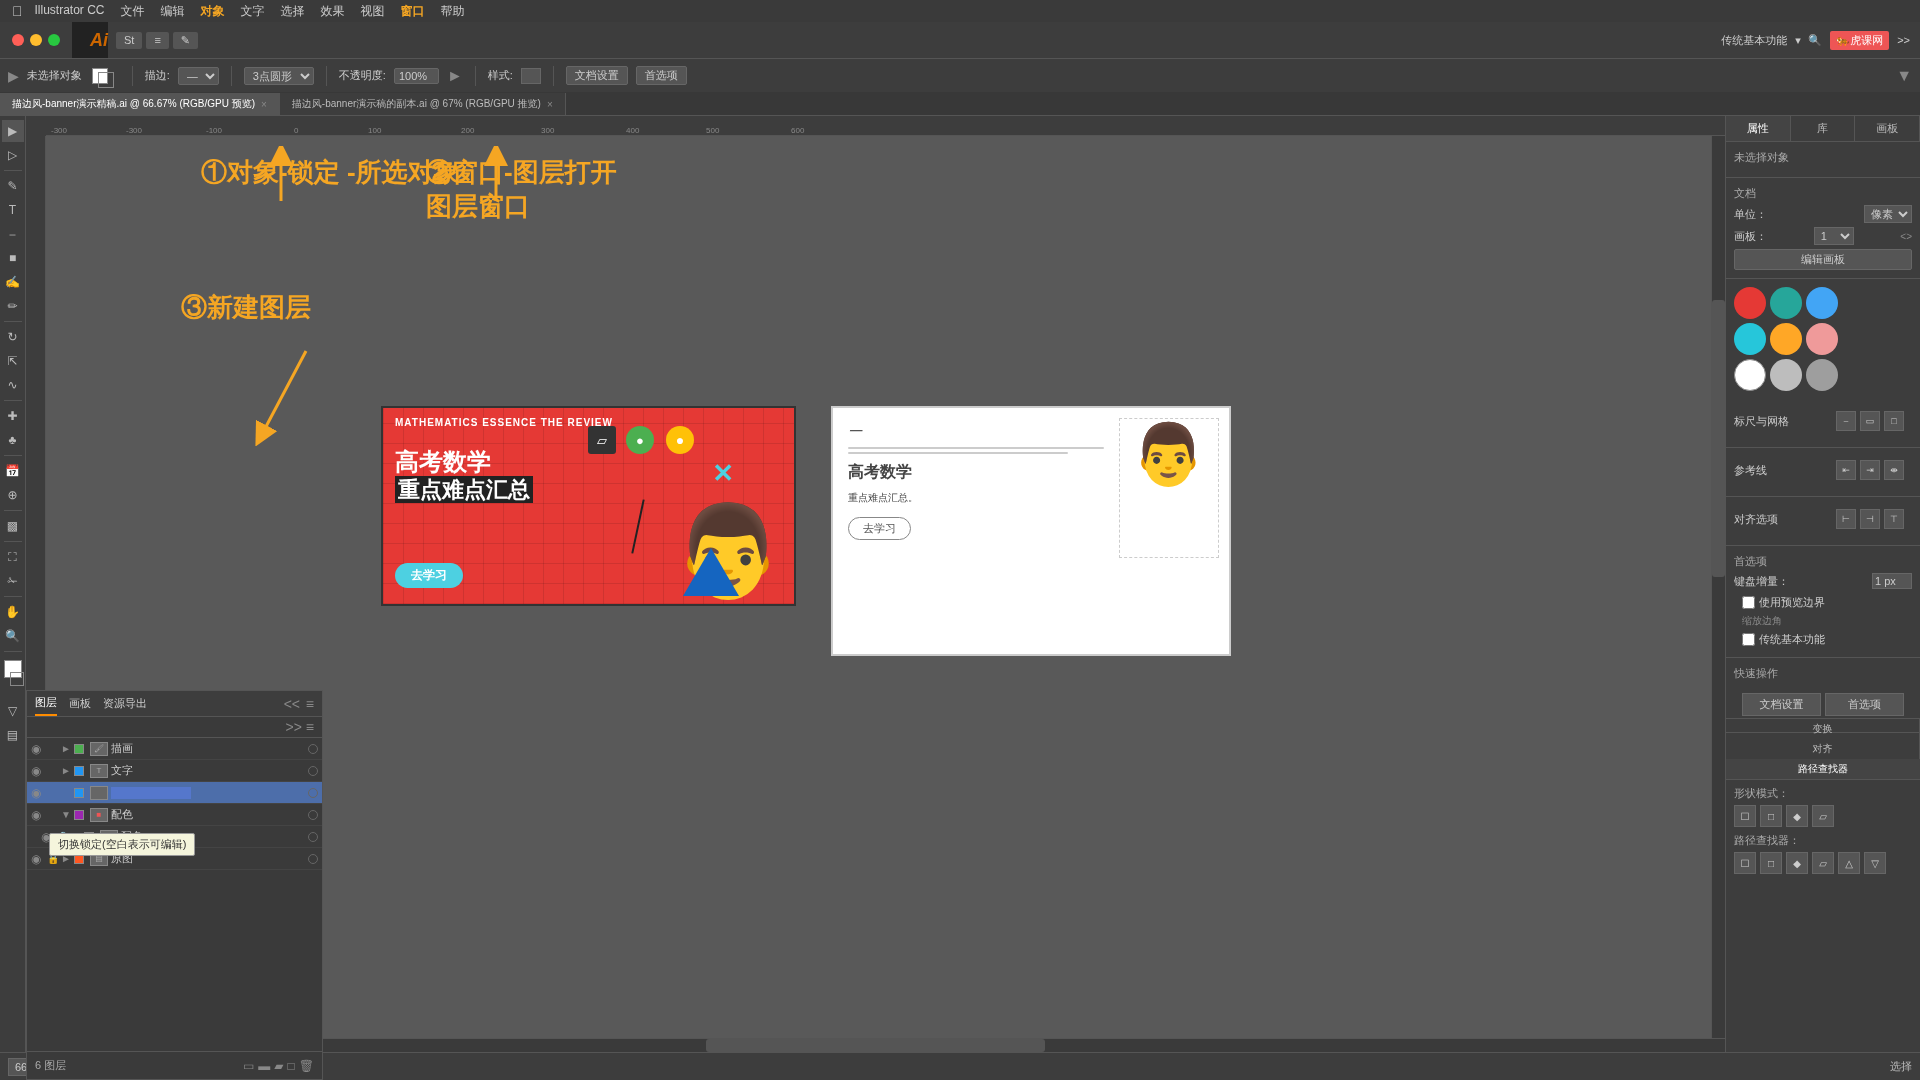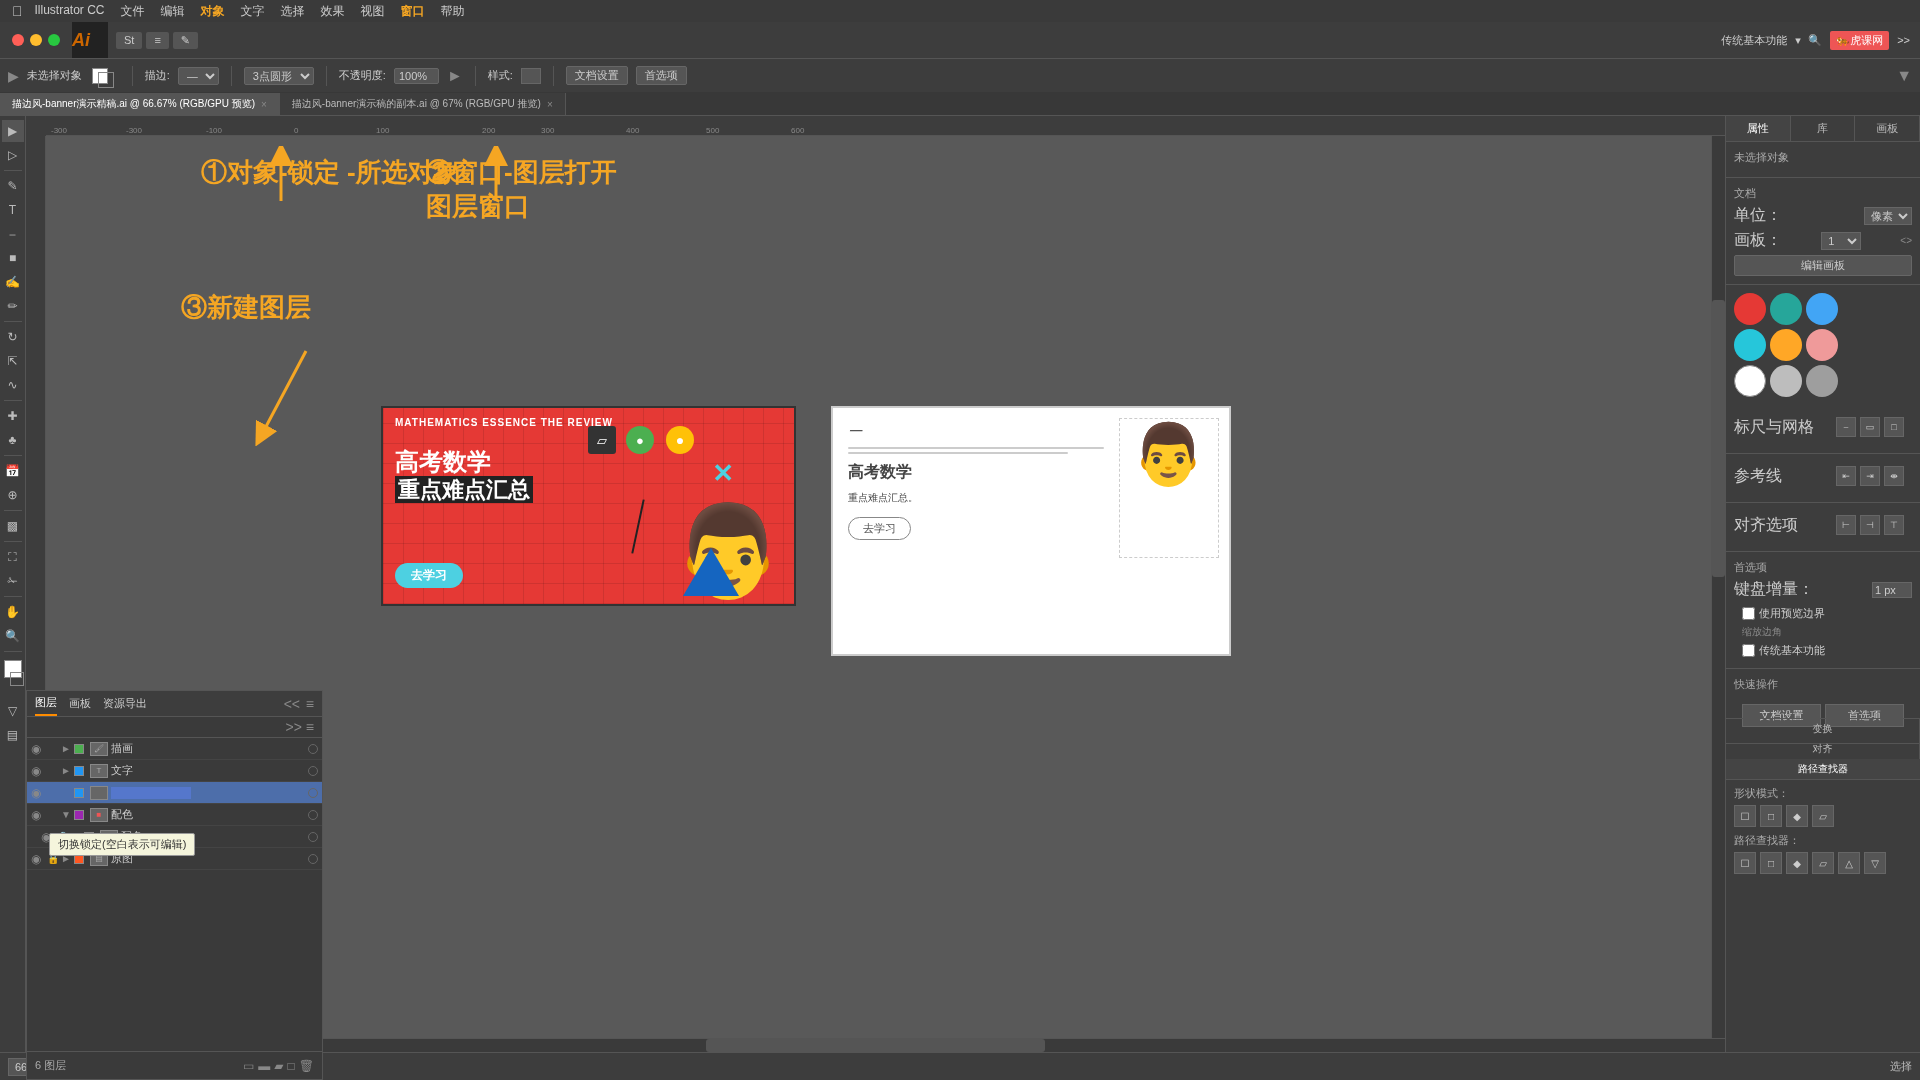--- a/index.html
+++ b/index.html
@@ -20,21 +20,21 @@
       position: absolute; top: 22px; left: 0; width: 1920px; height: 36px;
       background: #3d3d3d; display: flex; align-items: center;
       z-index: 100;
     }
     .traffic-lights { display: flex; gap: 6px; padding: 0 12px; }
     .tl { width: 12px; height: 12px; border-radius: 50%; }
     .tl-red { background: #ff5f57; }
     .tl-yellow { background: #ffbd2e; }
     .tl-green { background: #28c840; }
     #app-logo { 
-      width: 36px; height: 36px; background: #222; display: flex; align-items: center; justify-content: flex-start;
+      width: 36px; height: 36px; background: #222; display: flex; align-items: center; justify-content: flex-end;
       color: #cc6600; font-size: 18px; font-style: italic; font-weight: bold;
     }
     .app-bar-buttons { display: flex; gap: 4px; padding: 0 8px; }
     .app-bar-btn {
       background: #555; border: none; color: #ccc; padding: 2px 8px; font-size: 11px;
       border-radius: 2px; cursor: pointer;
     }
     .app-bar-right { position: absolute; right: 0; display: flex; align-items: center; gap: 8px; padding-right: 10px; color: #ccc; font-size: 11px; }
     .tiger-logo { background: #e55; color: white; padding: 2px 6px; font-size: 11px; border-radius: 2px; }
 
@@ -88,21 +88,21 @@
       display: flex; height: 26px; border-bottom: 1px solid #555;
     }
     .rp-tab {
       flex: 1; display: flex; align-items: center; justify-content: center;
       font-size: 11px; color: #bbb; cursor: pointer; border-right: 1px solid #555;
     }
     .rp-tab.active { background: #444; color: #fff; }
     .rp-section { padding: 8px; border-bottom: 1px solid #555; }
     .rp-label { font-size: 11px; color: #aaa; margin-bottom: 4px; }
     .rp-row { display: flex; align-items: center; justify-content: space-between; margin-bottom: 4px; }
-    .rp-text { font-size: 16px; color: #ccc; }
+    .rp-text { font-size: 11px; color: #ccc; }
     .rp-select { background: #555; border: 1px solid #666; color: #ccc; font-size: 11px; padding: 1px 2px; }
     .rp-btn { background: #555; border: 1px solid #666; color: #ccc; font-size: 11px; padding: 2px 8px; cursor: pointer; border-radius: 2px; width: 100%; }
     .color-swatches { display: grid; grid-template-columns: repeat(3, 32px); gap: 4px; padding: 8px; }
     .color-swatch { width: 32px; height: 32px; border-radius: 50%; cursor: pointer; }
     .align-row { display: flex; gap: 4px; padding: 4px 8px; }
     .align-btn { width: 20px; height: 20px; background: #555; border: 1px solid #666; color: #ccc; font-size: 9px; cursor: pointer; display: flex; align-items: center; justify-content: center; }
     .rp-checkbox-row { display: flex; align-items: center; gap: 4px; font-size: 11px; color: #ccc; padding: 2px 8px; }
     .action-btns { display: flex; gap: 4px; padding: 8px; }
     .action-btn { flex: 1; background: #555; border: 1px solid #666; color: #ccc; font-size: 11px; padding: 3px; cursor: pointer; }
 
@@ -351,22 +351,22 @@
 </div>
 
 <div id="canvas-area">
   <div class="ruler-corner"></div>
 
   <div id="ruler-top">
     <div class="ruler-mark" style="left:5px;">-300</div>
     <div class="ruler-mark" style="left:80px;">-300</div>
     <div class="ruler-mark" style="left:160px;">-100</div>
     <div class="ruler-mark" style="left:248px;">0</div>
-    <div class="ruler-mark" style="left:330px;">100</div>
-    <div class="ruler-mark" style="left:436px;">200</div>
+    <div class="ruler-mark" style="left:322px;">100</div>
+    <div class="ruler-mark" style="left:415px;">200</div>
     <div class="ruler-mark" style="left:495px;">300</div>
     <div class="ruler-mark" style="left:580px;">400</div>
     <div class="ruler-mark" style="left:660px;">500</div>
     <div class="ruler-mark" style="left:745px;">600</div>
   </div>
 
   <div id="ruler-left">
   </div>
 
   <div id="main-content">

